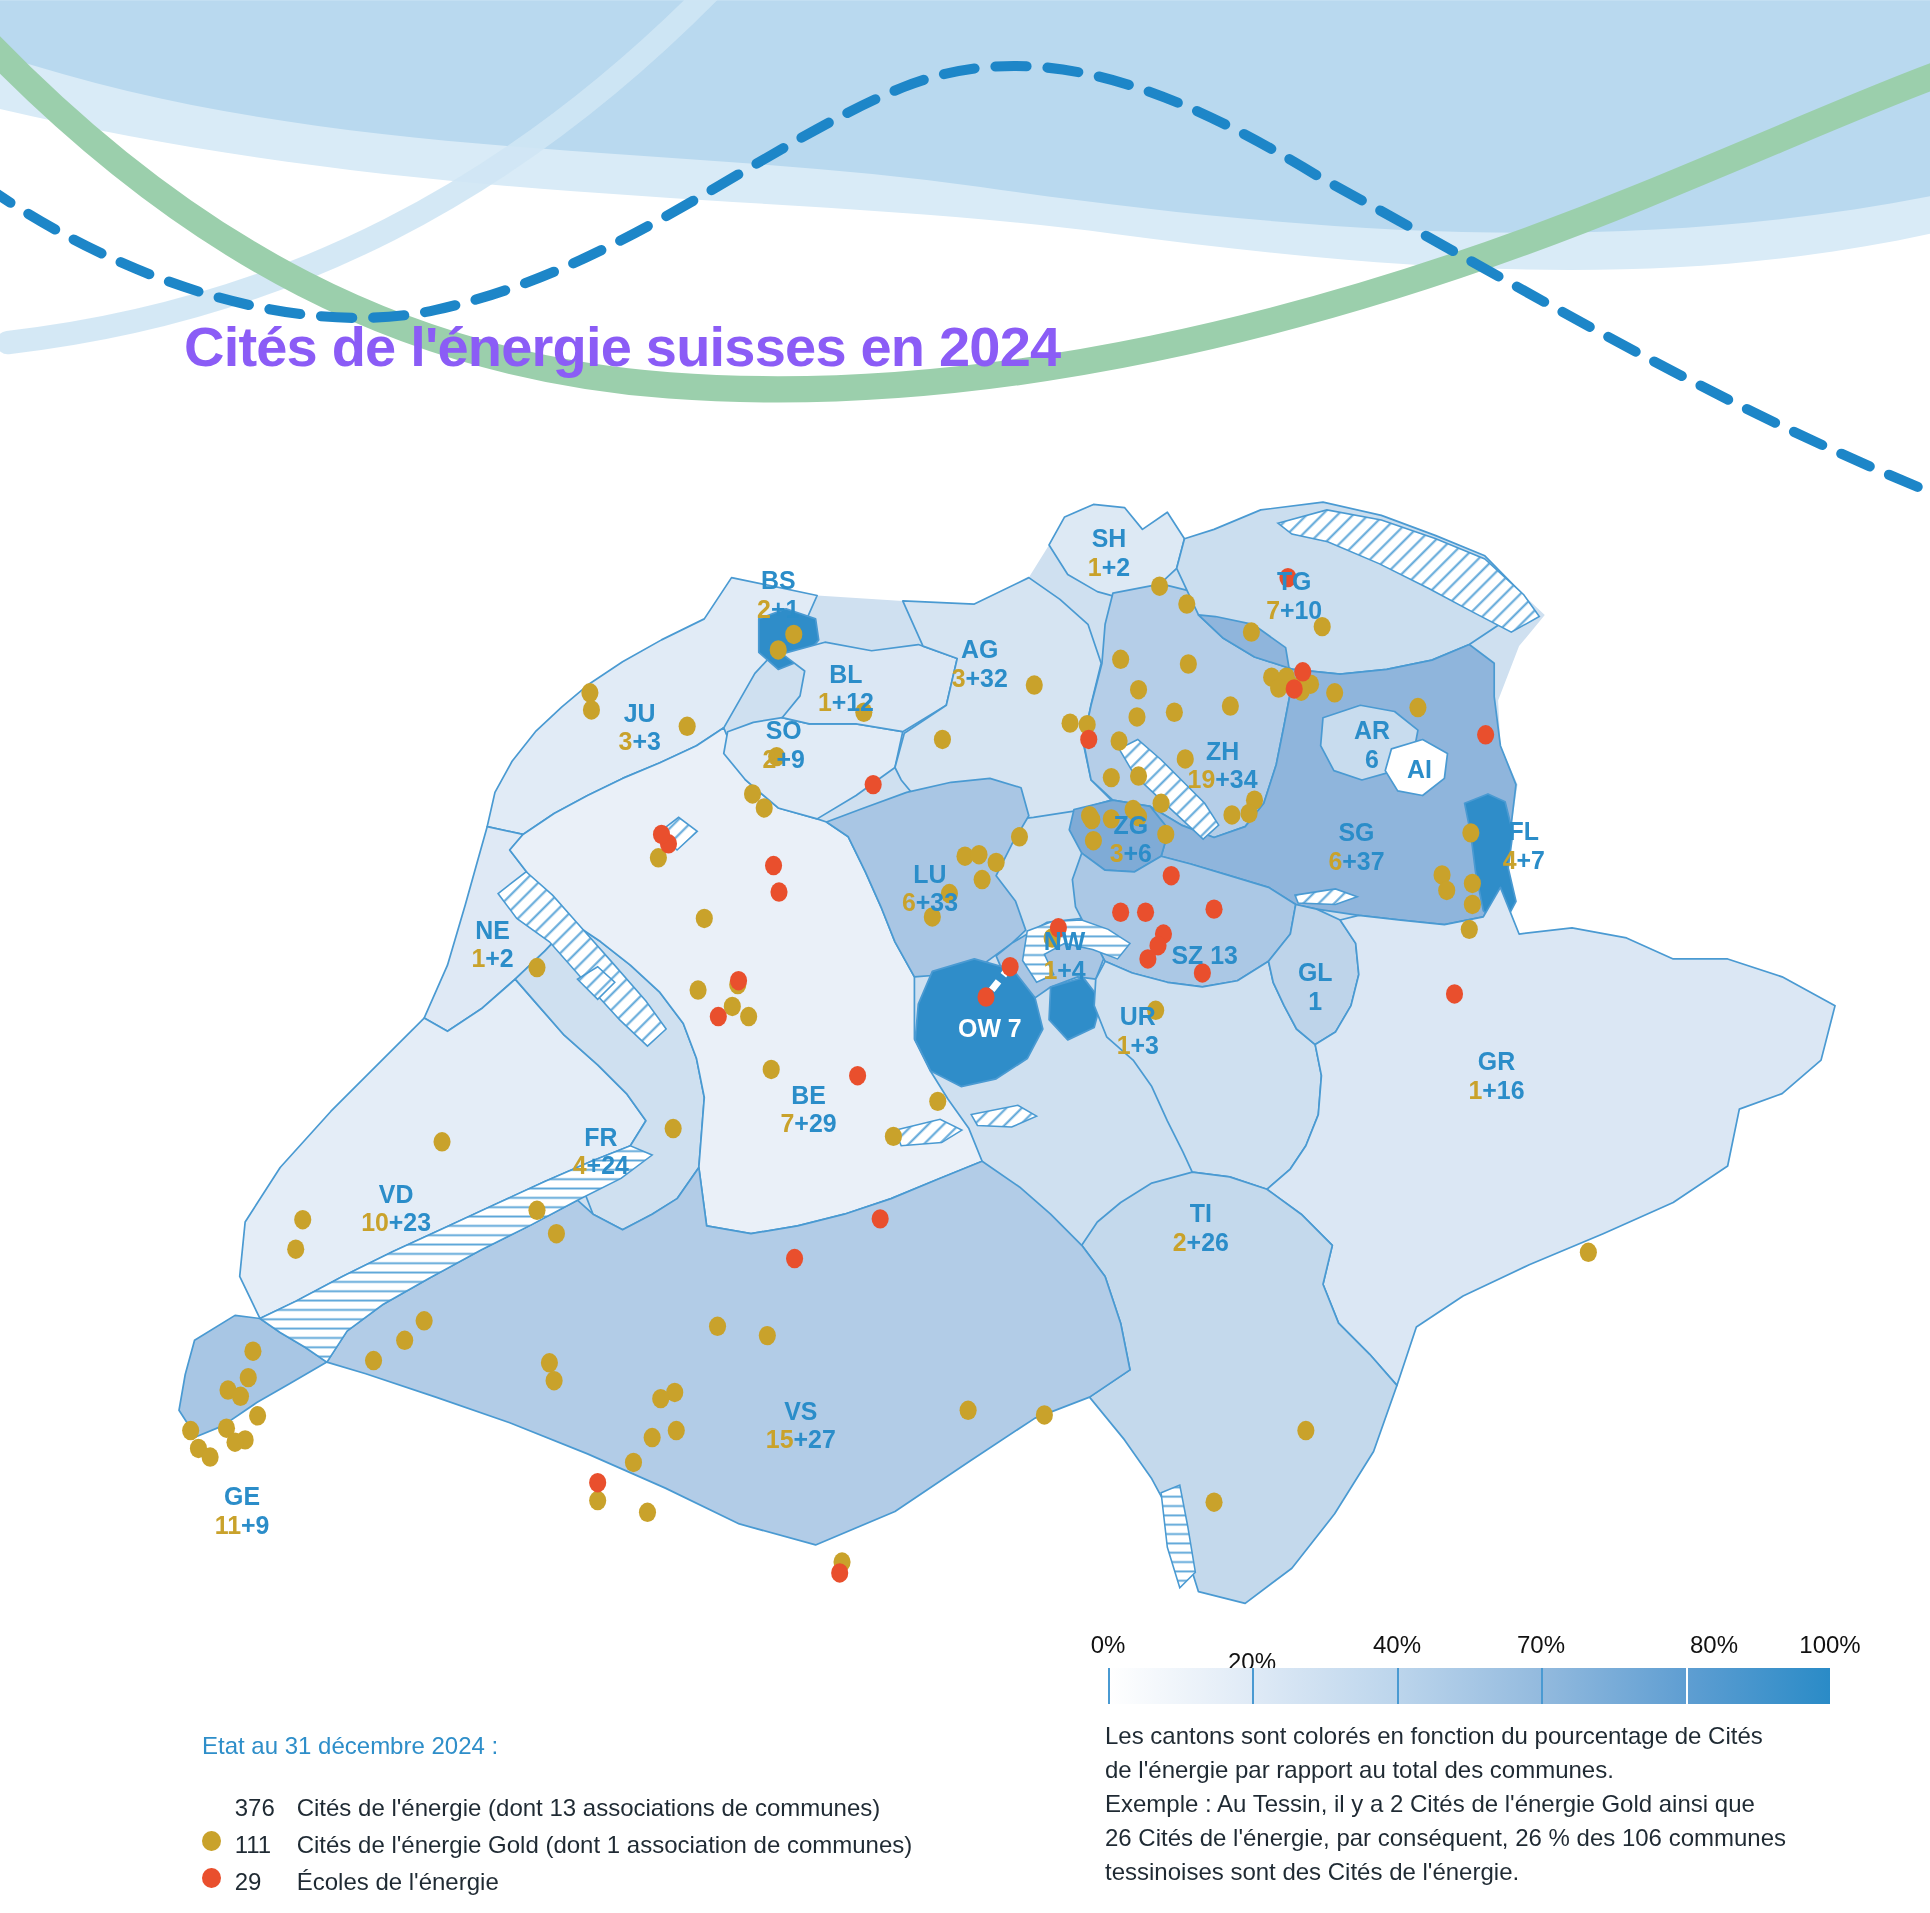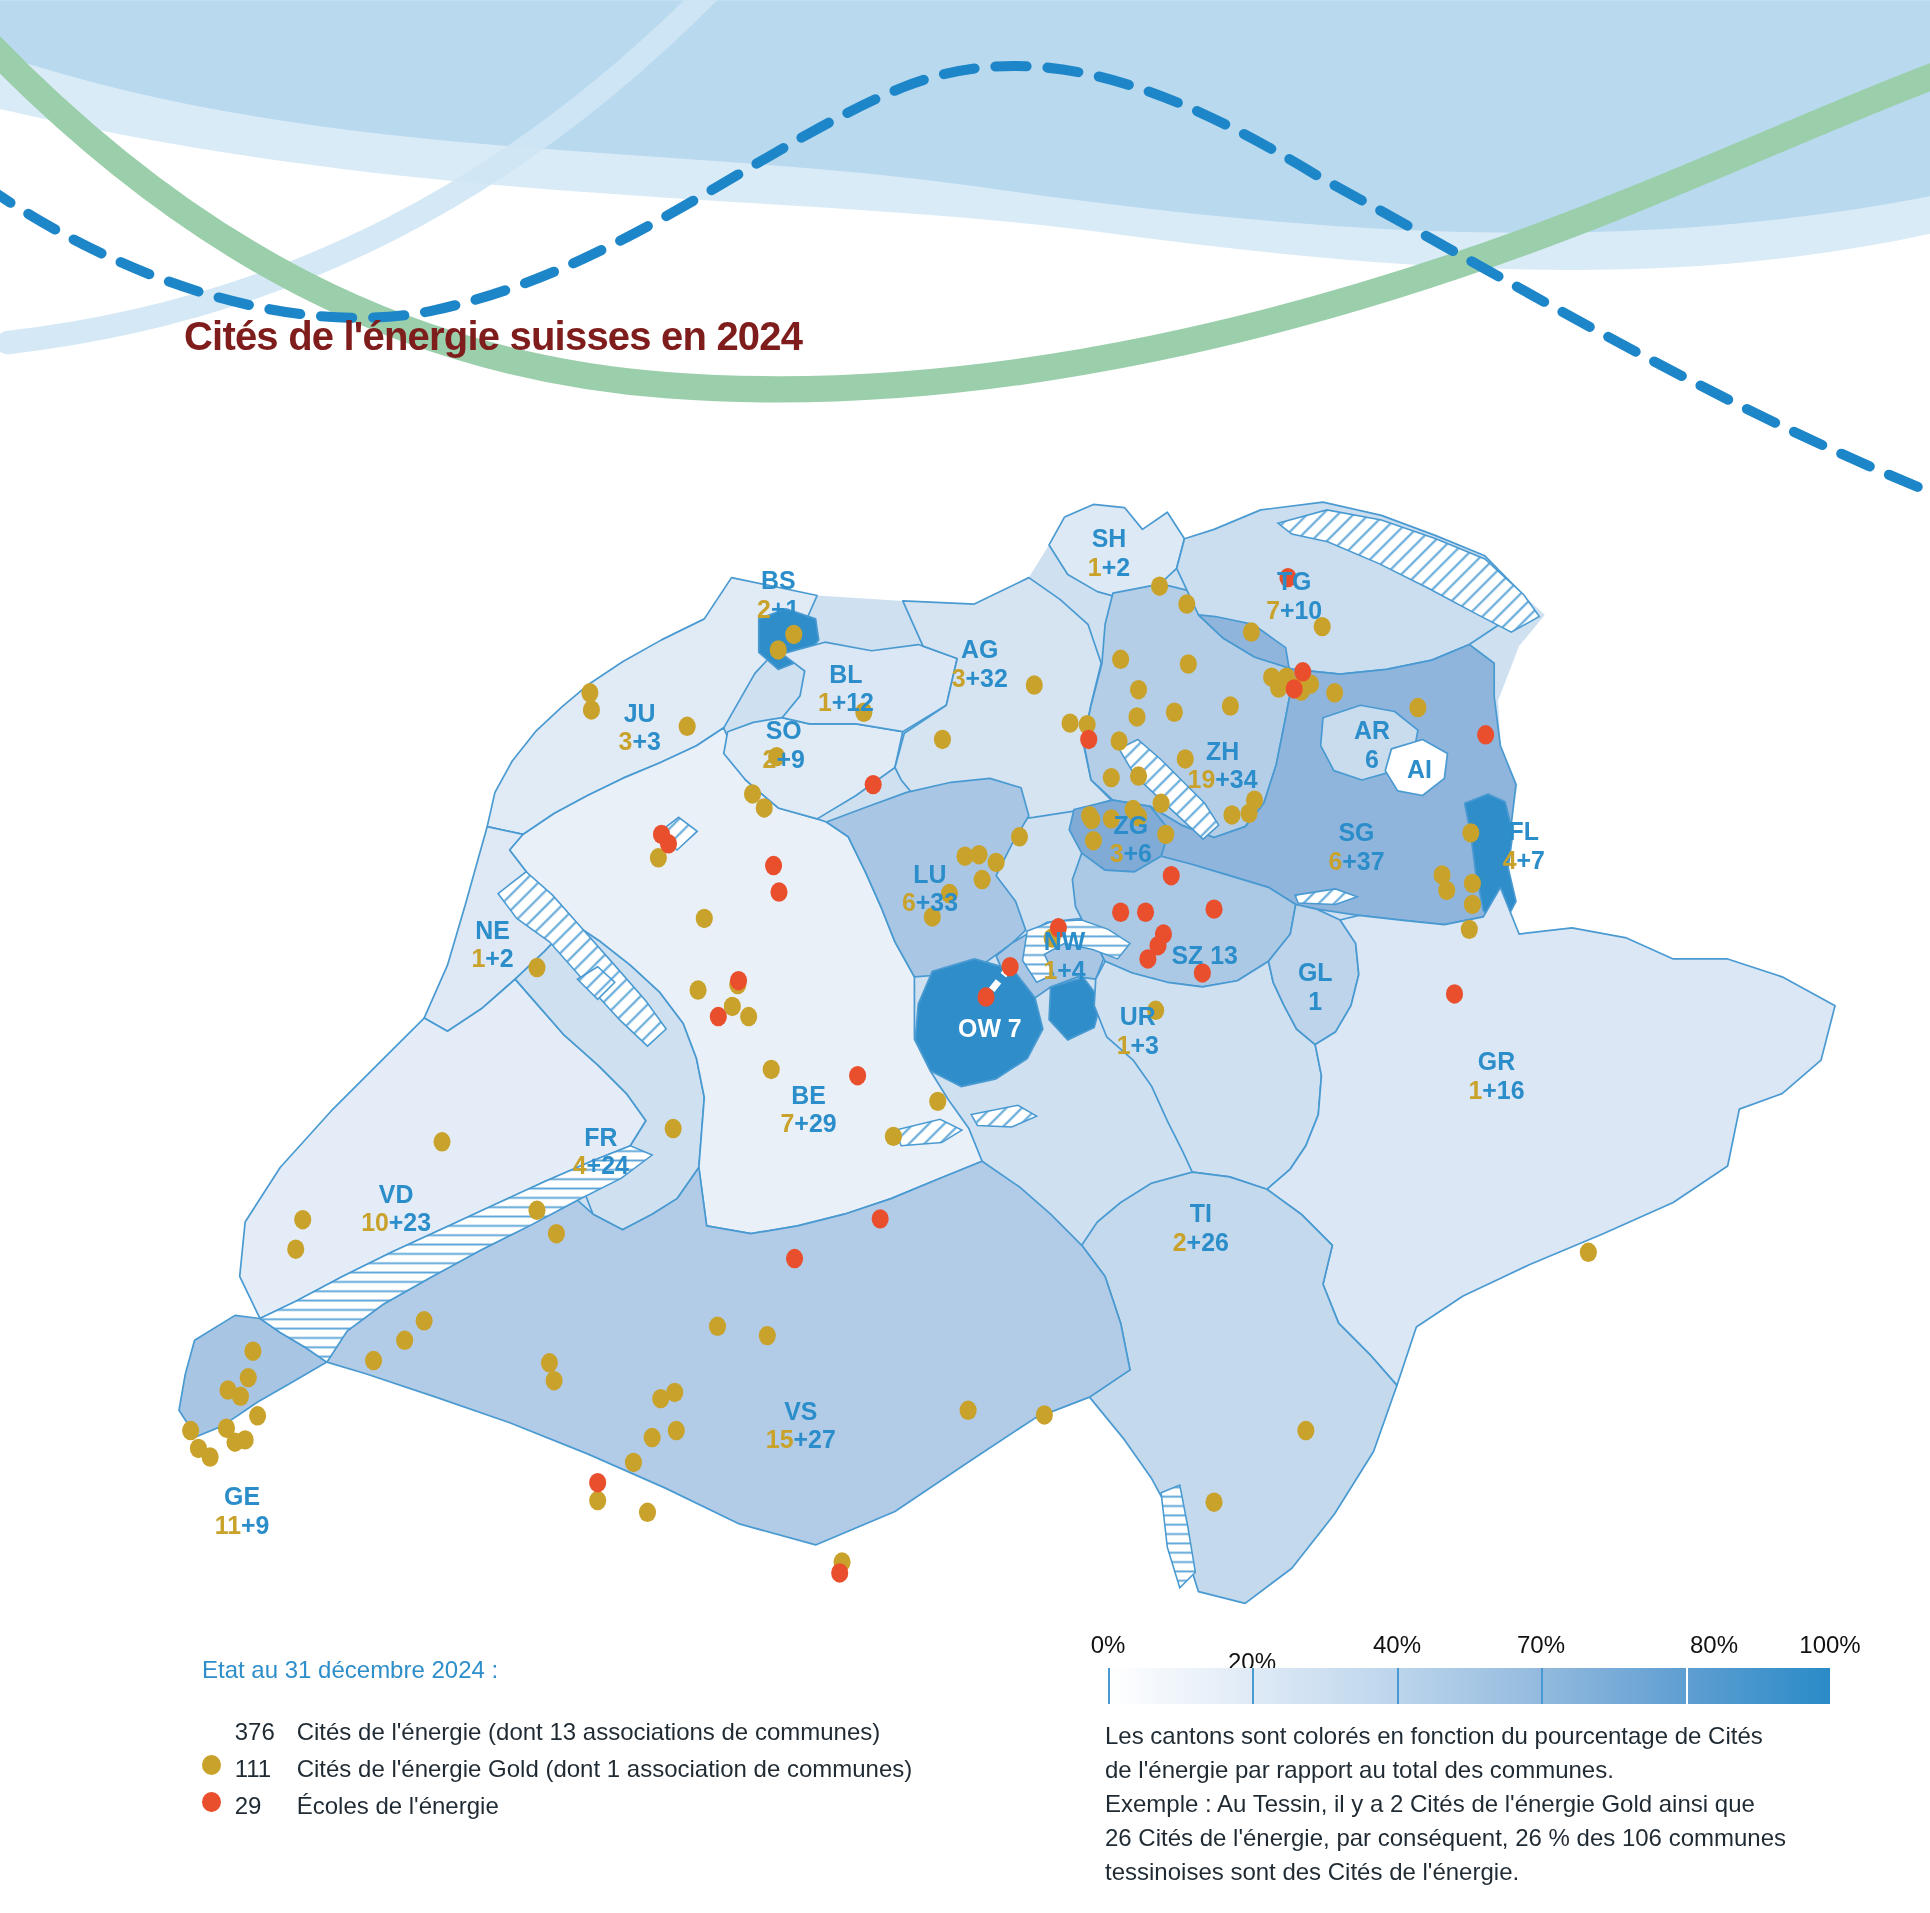--- a/index.html
+++ b/index.html
@@ -1,21 +1,21 @@
 <!DOCTYPE html>
 <html style="font-size:12.5px"><head>
 <meta charset="utf-8">
 <style>
   html,body{margin:0;padding:0;background:#fff;}
   body{width:1930px;height:1914px;position:relative;overflow:hidden;
        font-family:"Liberation Sans",sans-serif;color:#1f2a33;}
   #scene{position:absolute;left:0;top:0;}
-  .title{position:absolute;left:184px;top:314px;font-size:40px;font-weight:600;
-         color:#7f1d1d;letter-spacing:-0.8px;}
-  .legend{position:absolute;left:202px;top:1656px;}
+  .title{position:absolute;left:184px;top:314px;font-size:56px;font-weight:600;
+         color:#8b5cf6;letter-spacing:-0.8px;}
+  .legend{position:absolute;left:202px;top:1732px;}
   .legend-heading{color:#2e8ec9;font-size:24px;margin-bottom:34px;}
   .legend-row{display:flex;align-items:flex-start;height:37px;font-size:24px;}
   .legend-dot{width:18.7px;height:20px;border-radius:50%;margin-right:14px;flex:0 0 18.7px;}
   .legend-dot.none{background:transparent;}
   .legend-num{width:62px;flex:0 0 62px;}
   .scalebox{position:absolute;left:1108px;top:1631px;width:724px;}
   .scale-labels{position:relative;height:31px;font-size:24px;color:#111;}
   .scale-labels span{position:absolute;transform:translateX(-50%);}
   .scale-bar{position:relative;margin-top:6.2px;height:36px;}
   .scale-tick{position:absolute;top:0;bottom:0;width:2.3px;}

